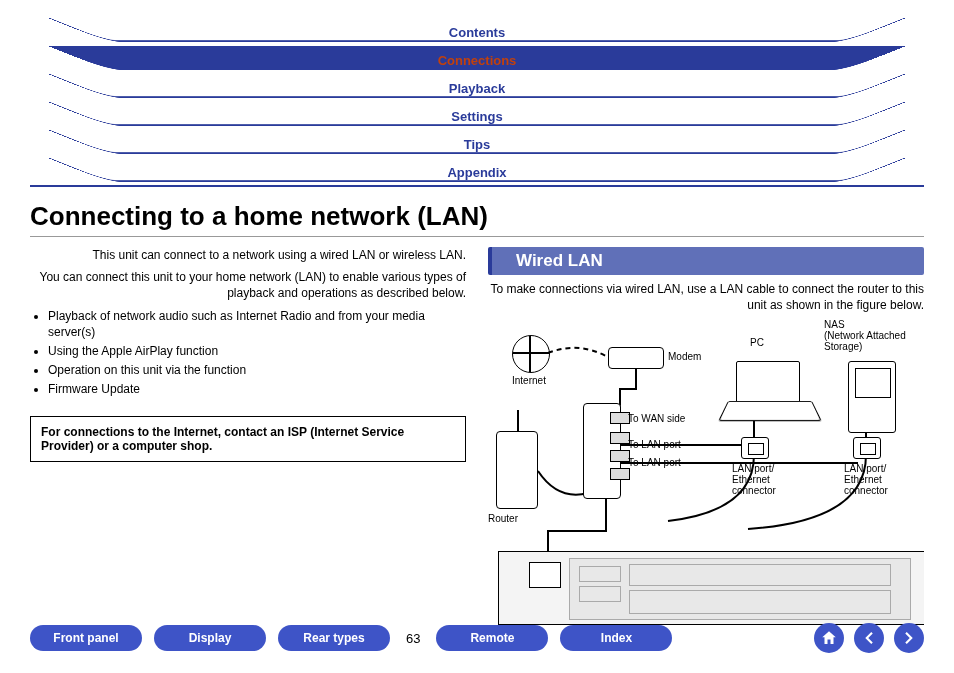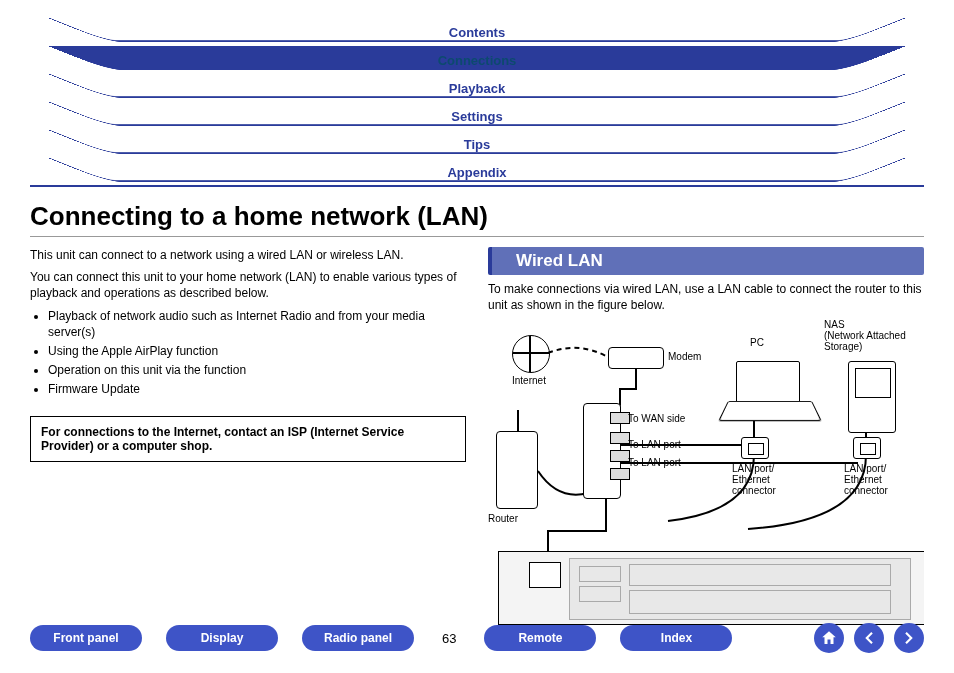--- a/index.html
+++ b/index.html
@@ -34,32 +34,32 @@
   .tab::before{
     content:"";position:absolute;inset:0;
     border:2px solid var(--blue);
     border-top:none;
     transform:perspective(30px) rotateX(-10deg);
     transform-origin:top center;
     border-radius:0 0 14px 14px;
     background:#fff;
     z-index:-1;
   }
-  .tab.active{color:#0c4a6e;}
+  .tab.active{color:#c2410c;}
   .tab.active::before{background:var(--blue);}
   .tab-rule{height:2px;background:var(--blue);margin:-1px 0 14px;}
   
   h1{
     font-size:26px;font-weight:bold;margin:0 0 2px 0;
     border-bottom:1px solid #999;padding-bottom:4px;
   }
   
   .cols{display:flex;gap:22px;margin-top:10px;}
   .col{flex:1;min-width:0;}
-  p{margin:0 0 6px;line-height:1.35;}
+  p{margin:0 0 6px;line-height:1.35;text-align:right;}
   ul{margin:4px 0 8px 18px;padding:0;}
   li{margin:3px 0;line-height:1.35;}
   .note-box{
     border:1px solid #000;padding:8px 10px;margin-top:18px;font-weight:bold;
   }
   
   .bar-head{
     background:#6070b8;color:#fff;font-weight:bold;font-size:17px;
     padding:4px 24px;margin:0 0 6px;border-radius:2px;
     border-left:4px solid var(--blue);
@@ -101,21 +101,21 @@
   .backpanel{
     position:absolute;left:10px;top:230px;right:0;height:72px;
     border:1.5px solid #000;border-right:none;background:#f4f4f4;overflow:hidden;
   }
   .bp-slot{position:absolute;border:1px solid #aaa;background:#e8e8e8;}
   
   svg.wires{position:absolute;inset:0;width:100%;height:100%;}
   
   .bottom{
     position:absolute;left:30px;right:30px;bottom:20px;
-    display:flex;align-items:center;gap:24px;
+    display:flex;align-items:center;gap:12px;
   }
   .pill{
     background:var(--blue-bright);color:#fff;font-weight:bold;font-size:12px;
     padding:6px 20px;border-radius:14px;cursor:pointer;
     min-width:72px;text-align:center;
   }
   .pagenum{font-size:13px;color:#000;margin:0 4px;}
   .navicons{margin-left:auto;display:flex;gap:10px;}
   .circ{
     width:30px;height:30px;border-radius:50%;background:var(--blue-bright);
@@ -225,21 +225,21 @@
         <div class="bp-slot" style="left:130px;top:12px;width:260px;height:20px"></div>
         <div class="bp-slot" style="left:130px;top:38px;width:260px;height:22px"></div>
       </div>
     </div>
   </div>
 </div>
 
 <div class="bottom">
   <div class="pill">Front panel</div>
   <div class="pill">Display</div>
-  <div class="pill">Radio panel</div>
+  <div class="pill">Rear types</div>
   <span class="pagenum">63</span>
   <div class="pill">Remote</div>
   <div class="pill">Index</div>
 
   <div class="navicons">
     <div class="circ">
       <svg viewBox="0 0 24 24">
           <path d="M12 3l9 8h-3v9h-4v-6H10v6H6v-9H3z"></path>
         </svg>
     </div>

